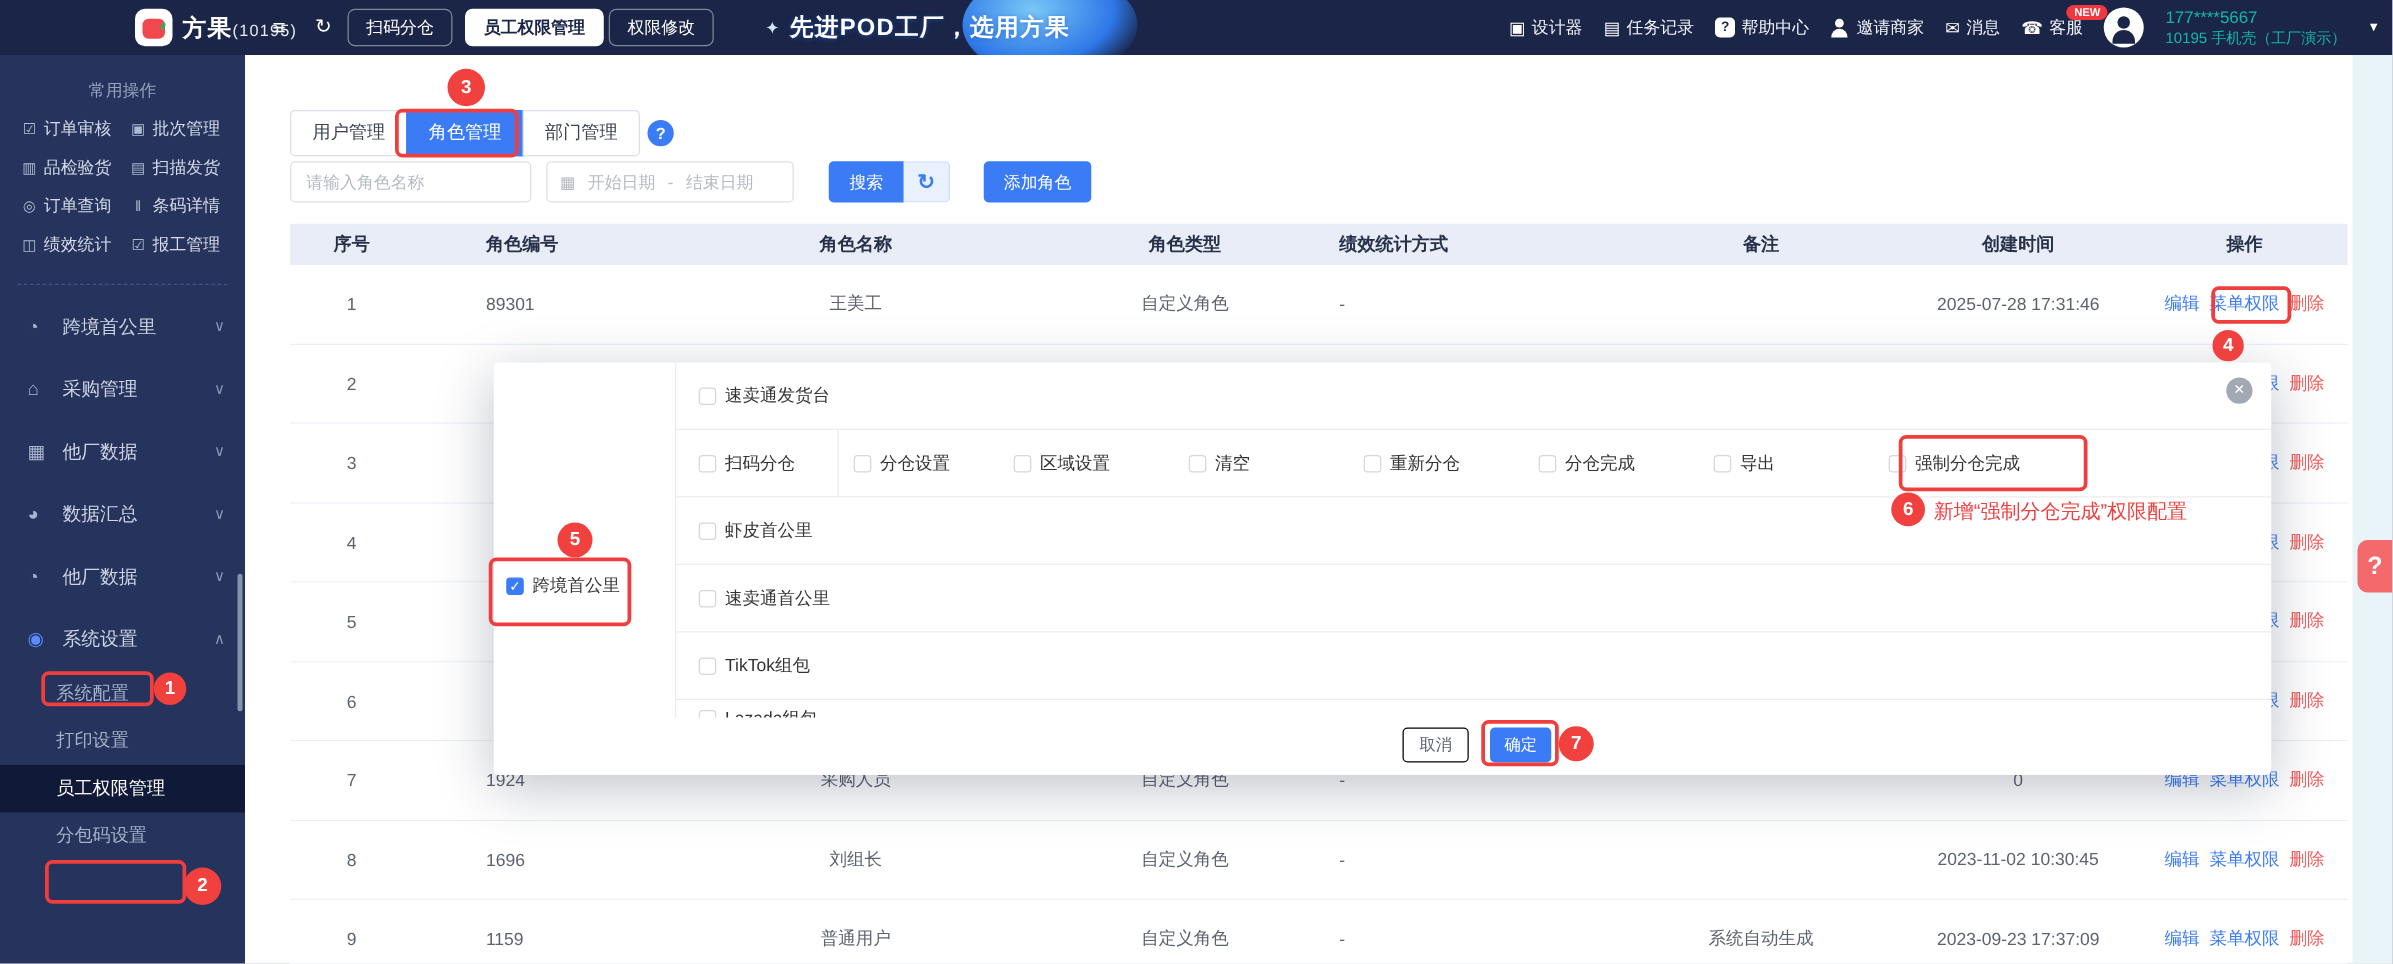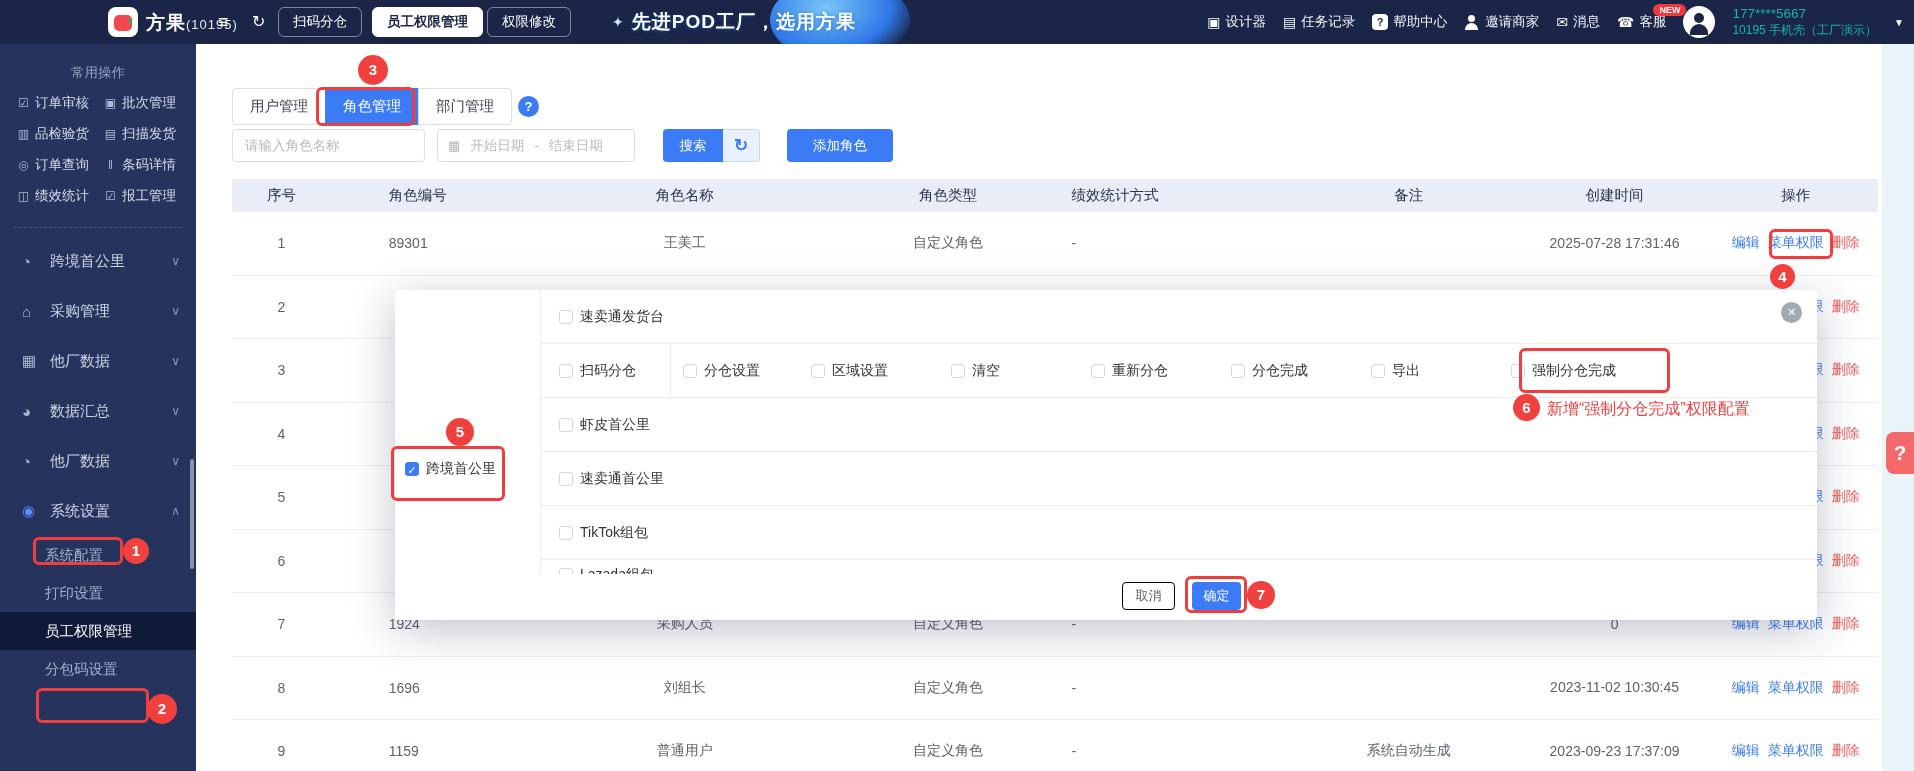--- a/index.html
+++ b/index.html
@@ -68,25 +68,25 @@
   .tab.active { background:#3b7cf6; border-color:#3b7cf6; color:#fff; }
   .q-circle { position:absolute; left:322px; top:52px; width:21px; height:21px; background:#3b7cf6; color:#fff; border-radius:50%; text-align:center; line-height:21px; font-size:13px; font-weight:bold; cursor:pointer; }
 
   .searchrow { position:absolute; left:36px; top:85px; height:33px; display:flex; align-items:center; }
   .inp { width:193px; height:33px; border:1px solid #dcdfe6; border-radius:4px; font-size:13.5px; padding:0 12px; color:#606266; font-family:inherit; }
   .inp::placeholder { color:#b6bac3; }
   .daterange { width:198px; height:33px; border:1px solid #dcdfe6; border-radius:4px; margin-left:12px; display:flex; align-items:center; gap:10px; padding:0 10px; color:#b6bac3; font-size:13.5px; cursor:pointer; }
   .daterange .cal { color:#b6bac3; font-size:13px; }
   .btn-search { margin-left:28px; width:60px; height:33px; background:#3b7cf6; border:none; color:#fff; font-size:13.5px; border-radius:4px 0 0 4px; cursor:pointer; font-family:inherit; }
   .btn-refresh { width:37px; height:33px; background:#eaf1fe; border:1px solid #c9dcfb; border-left:none; border-radius:0 4px 4px 0; color:#3b7cf6; font-size:17px; font-weight:bold; cursor:pointer; }
-  .btn-add { margin-left:27px; width:106px; height:33px; background:#3b7cf6; border:none; color:#fff; font-size:13.5px; border-radius:4px; cursor:pointer; font-family:inherit; }
+  .btn-add { margin-left:27px; width:86px; height:33px; background:#3b7cf6; border:none; color:#fff; font-size:13.5px; border-radius:4px; cursor:pointer; font-family:inherit; }
 
   
   .table { position:absolute; left:36px; top:135px; width:1646px; }
-  .thead { display:flex; height:33px; align-items:center; background:#e9edf8; color:#27324a; font-weight:normal; font-size:14.5px; }
+  .thead { display:flex; height:33px; align-items:center; background:#e9edf8; color:#27324a; font-weight:bold; font-size:14.5px; }
   .trow { display:flex; height:63.5px; align-items:center; border-bottom:1px solid #ebeef5; color:#5c6370; font-size:14px; background:#fff; }
   .c1{width:6%;text-align:center;} .c2{width:13%;padding-left:58px;} .c3{width:17%;text-align:center;}
   .c4{width:15%;text-align:center;} .c5{width:14%;} .c6{width:13%;text-align:center;}
   .c7{width:12%;display:flex;justify-content:center;} .c8{width:10%;text-align:center;}
   .created { width:150px; text-align:center; word-break:break-all; line-height:19px; }
   .acts { display:flex; justify-content:center; gap:8px; white-space:nowrap; }
   .lnk { color:#3b7cf6; cursor:pointer; text-decoration:none; }
   .lnk.del { color:#f25c5c; }
 
   

